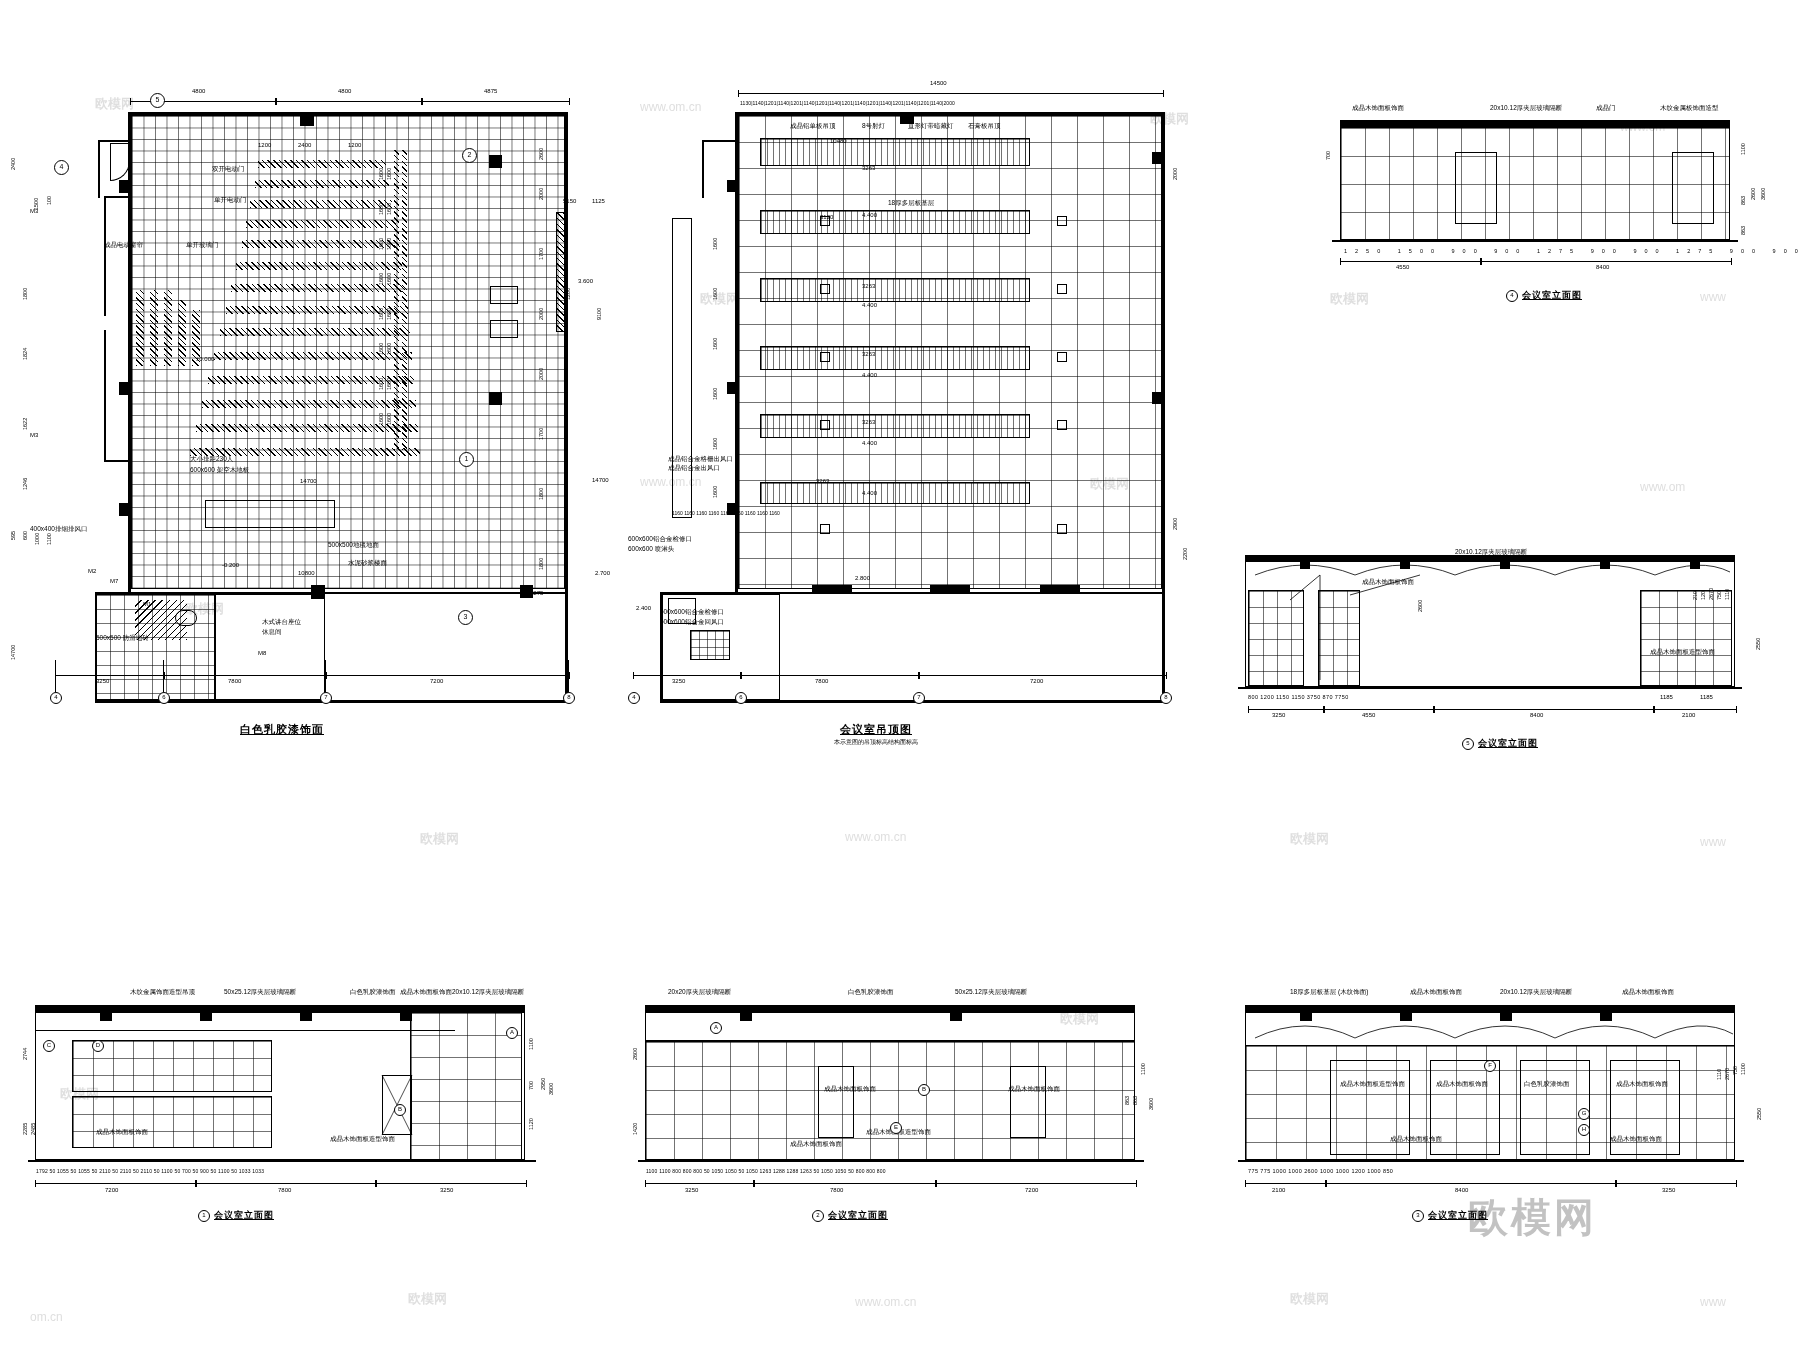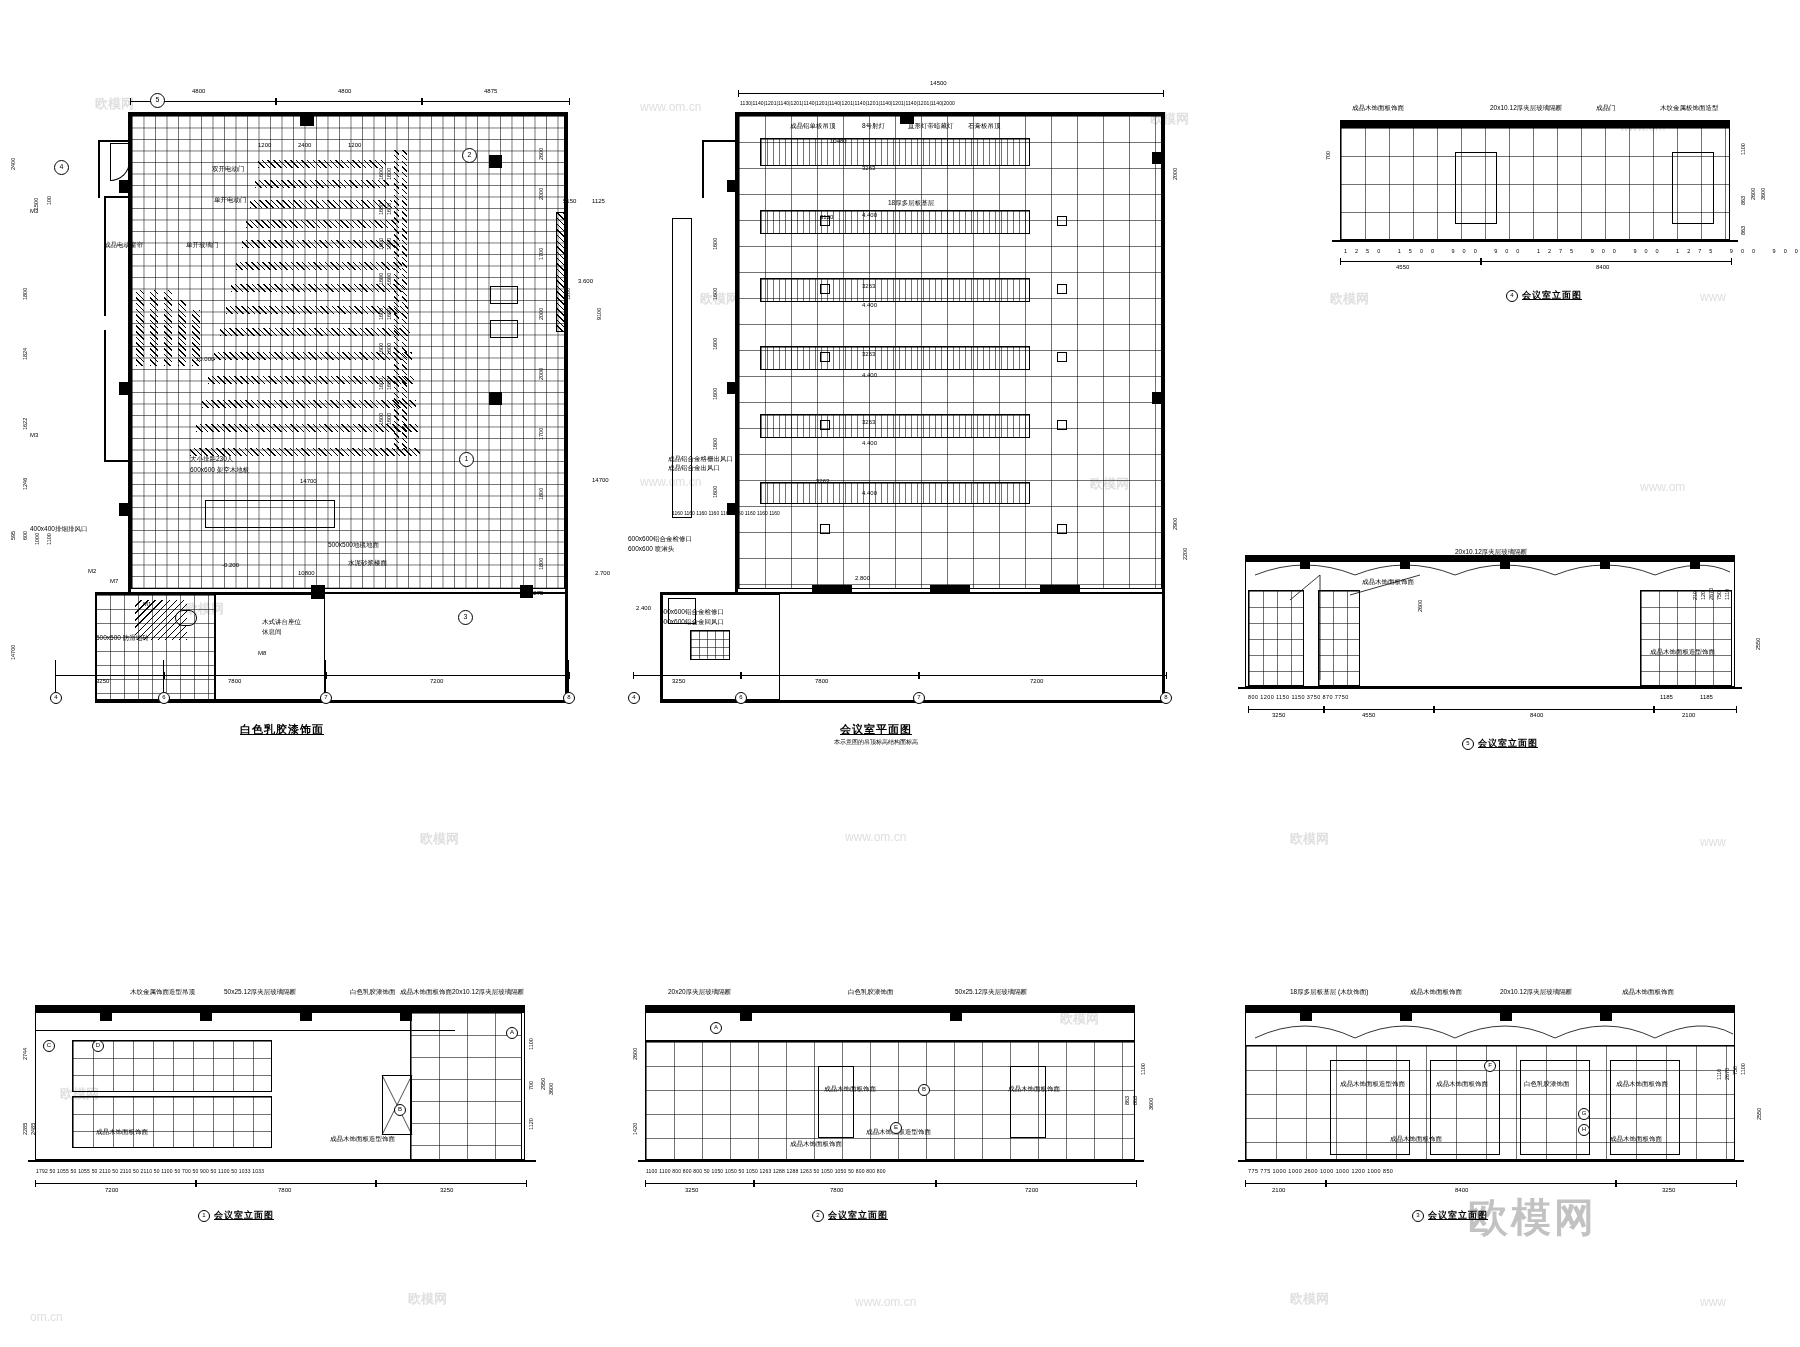--- a/index.html
+++ b/index.html
@@ -331,21 +331,21 @@
     <div class="vtxt" style="left:712px;top:300px;">1600</div>
     <div class="vtxt" style="left:712px;top:350px;">1600</div>
     <div class="vtxt" style="left:712px;top:400px;">1600</div>
     <div class="vtxt" style="left:712px;top:450px;">1600</div>
     <div class="vtxt" style="left:712px;top:498px;">1600</div>
     <div class="vtxt" style="left:596px;top:320px;">9100</div>
     <div class="vtxt" style="left:1172px;top:180px;">2000</div>
     <div class="vtxt" style="left:1172px;top:530px;">2900</div>
     <div class="vtxt" style="left:1182px;top:560px;">2200</div>
 
-    <div class="title" style="left:840px;top:722px;"><u>会议室平面图</u></div>
+    <div class="title" style="left:840px;top:722px;"><u>会议室吊顶图</u></div>
     <div class="subtitle" style="left:834px;top:738px;">本示意图的吊顶标高结构面标高</div>
   </div>
 
   <div>
     <div class="box" style="left:1340px;top:120px;width:390px;height:120px;"></div>
     <div class="ln h" style="left:1332px;top:240px;width:406px;height:2px;"></div>
     <div class="sq" style="left:1340px;top:120px;width:390px;height:7px;"></div>
 
     <div class="gridarea" style="left:1340px;top:127px;width:390px;height:113px;background-size:24px 28px;"></div>
     <div class="dots" style="left:1400px;top:136px;width:48px;height:46px;"></div>

